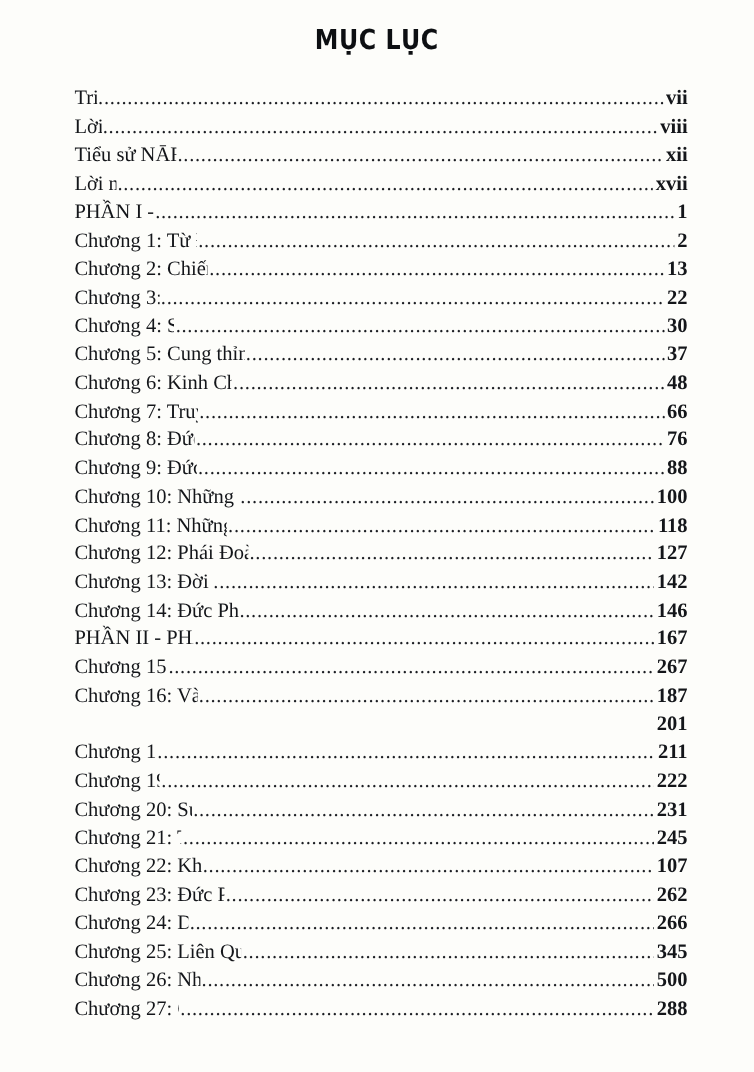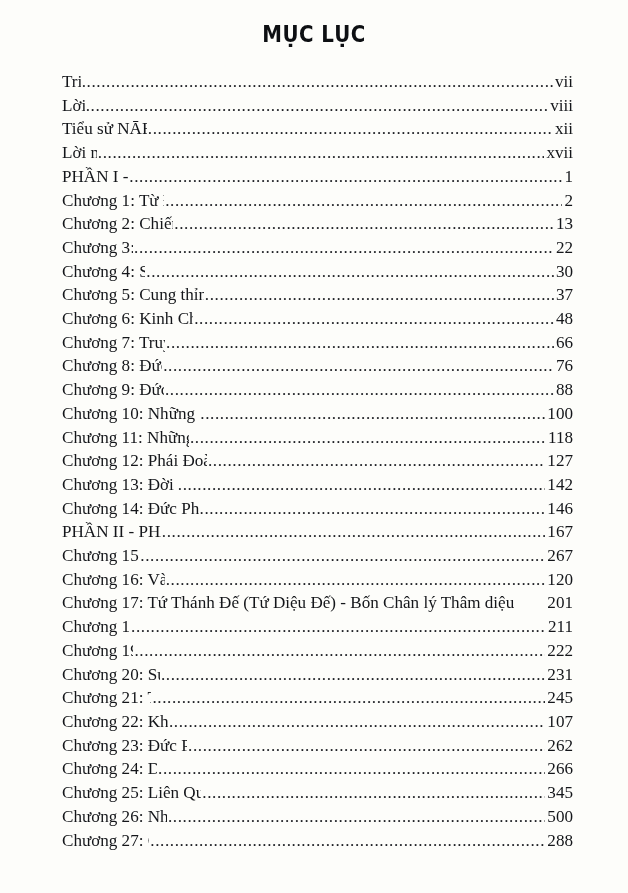--- a/index.html
+++ b/index.html
@@ -78,20 +78,21 @@
   .entry-dots::before {
     content: "......................................................................"
              "......................................................................"
              "......................................................................";
   }
 
   .entry-page {
     flex: 0 0 auto;
     text-align: center;
     padding-left: 1px;
+    font-weight: bold;
   }
 
   
   .toc-entry.no-dots .entry-dots::before {
     content: "";
   }
   .toc-entry.no-dots .entry-dots {
     min-width: 4px;
   }
 </style>
@@ -204,24 +205,23 @@
         <span class="entry-page">167</span>
       </li>
       <li class="toc-entry">
         <span class="entry-label">Chương 15: Phật Giáo là gì?</span>
         <span class="entry-dots" aria-hidden="true"></span>
         <span class="entry-page">267</span>
       </li>
       <li class="toc-entry">
         <span class="entry-label">Chương 16: Vài đặc điểm của Phật Giáo</span>
         <span class="entry-dots" aria-hidden="true"></span>
-        <span class="entry-page">120</span>
+        <span class="entry-page">187</span>
       </li>
       <li class="toc-entry no-dots">
-        <span class="entry-label">Chương 17: Tứ Thánh Đế (Tứ Diệu Đế) - Bốn Chân lý Thâm diệu</span>
         <span class="entry-dots" aria-hidden="true"></span>
         <span class="entry-page">201</span>
       </li>
       <li class="toc-entry">
         <span class="entry-label">Chương 18: Nghiệp Báo</span>
         <span class="entry-dots" aria-hidden="true"></span>
         <span class="entry-page">211</span>
       </li>
       <li class="toc-entry">
         <span class="entry-label">Chương 19: Nghiệp là gì?</span>

